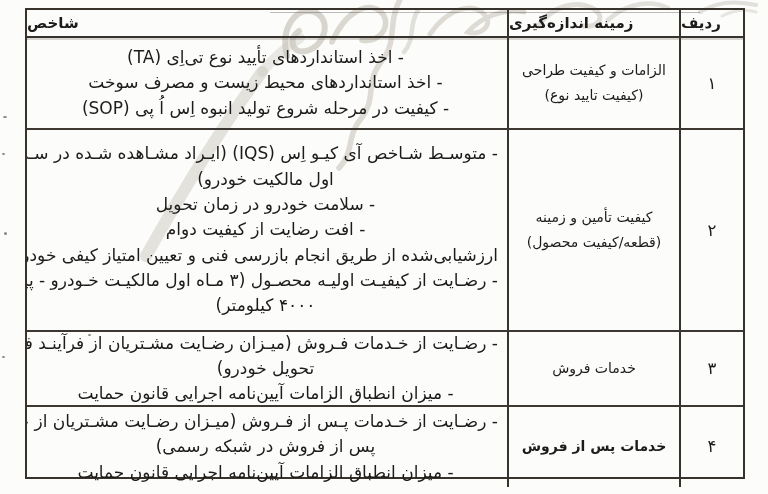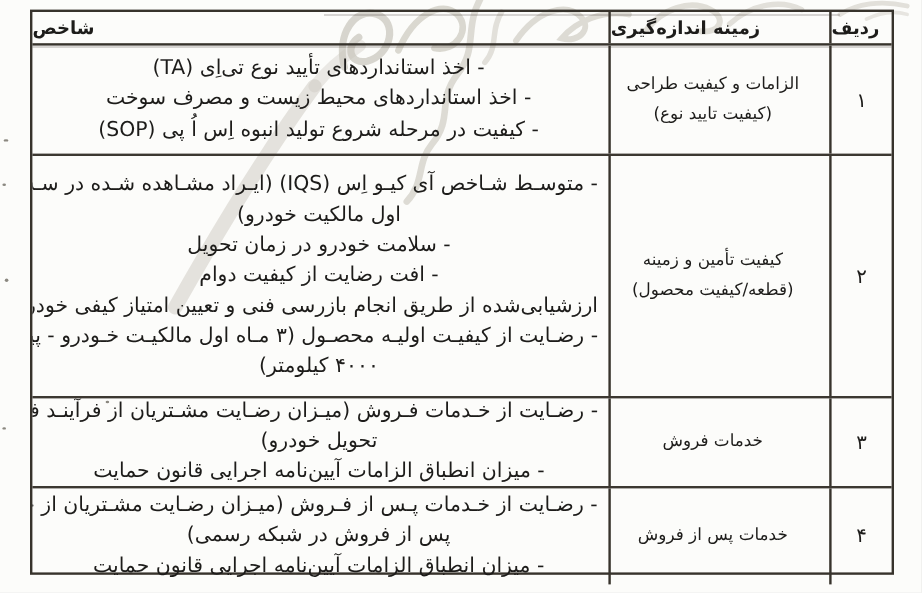--- a/index.html
+++ b/index.html
@@ -33,30 +33,30 @@
   .row-1{height:202px;flex:0 0 202px;}
   .row-2{height:75px;flex:0 0 75px;}
   .row-3{flex:1;}
 
   .cell{
     box-sizing:border-box;display:flex;flex-direction:column;justify-content:center;
     overflow:hidden;min-width:0;
   }
   .no-cell,.area-cell{border-inline-end:0;}
   .no-cell{border-inline-end:none;}
-  .c1{border-inline-end:2.2px solid #37332c;margin-left:12px;}   
+  .c1{border-inline-end:2.2px solid #37332c;}   
   .c2{border-inline-end:2.2px solid #37332c;}   
 
   .hcell{
     font-weight:bold;font-size:15px;text-align:left;justify-content:center;
     letter-spacing:0;line-height:24px;
   }
   .no-cell{font-size:16.5px;text-align:center;}
   .area-cell{font-size:14px;text-align:center;line-height:25px;padding:0 4px;}
-  .area-cell.bold{font-weight:normal;}
+  .area-cell.bold{font-weight:bold;}
   .ind-cell{padding:2px 9px 2px 6px;}
   .ind-line{
     font-size:17px;line-height:25.3px;white-space:nowrap;
     text-align:center;
   }
   .area-line{white-space:nowrap;text-align:center;}
 </style>
 </head>
 <body>
 

